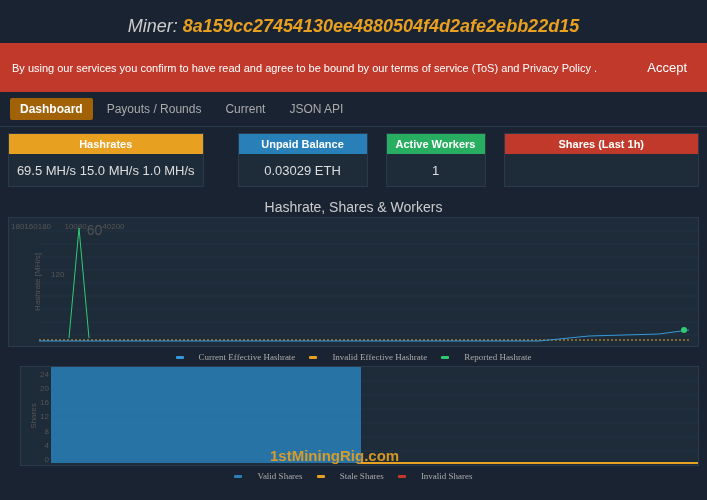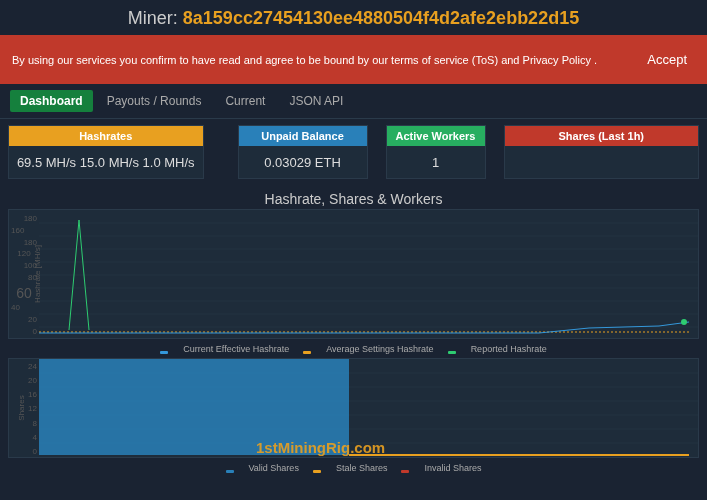--- a/index.html
+++ b/index.html
@@ -9,22 +9,23 @@
       background-color: #1a2332;
       font-family: 'Segoe UI', Arial, sans-serif;
       color: #ccc;
       overflow: hidden;
       font-size: 12px;
     }
 
     
     .header {
       text-align: center;
-      padding: 8px 0 6px;
+      padding: 16px 0 6px;
       background: #1a2332;
+      font-style: italic;
     }
     .header-title {
       font-size: 18px;
       color: #fff;
       font-weight: 400;
     }
     .miner-label {
       color: #ccc;
     }
     .miner-hash {
@@ -62,21 +63,21 @@
       border-bottom: 1px solid #2a3a4a;
     }
     .nav-item {
       padding: 4px 10px;
       cursor: pointer;
       color: #aaa;
       font-size: 12px;
       border-radius: 2px;
     }
     .nav-item.active {
-      background: #15803d;
+      background: #a16207;
       color: #fff;
       font-weight: 600;
     }
 
     
     .stats-row {
       display: flex;
       gap: 18px;
       padding: 6px 8px;
       background: #1a2332;
@@ -136,22 +137,23 @@
       display: flex;
       gap: 14px;
       justify-content: center;
       padding: 2px 0;
       font-size: 9px;
       color: #aaa;
       background: #1a2332;
     }
     .legend-item {
       display: flex;
-      align-items: flex-end;
+      align-items: center;
       gap: 15px;
+      font-family: Liberation Serif, serif;
     }
     .legend-dot {
       width: 8px;
       height: 3px;
       border-radius: 1px;
     }
     .dot-blue { background: #3498db; }
     .dot-orange { background: #e8a020; }
     .dot-green { background: #2ecc71; }
     .dot-bar-blue { background: #2980b9; }
@@ -193,28 +195,28 @@
     <div class="stat-card-body">1</div>
   </div>
   <div class="stat-card">
     <div class="stat-card-header shares">Shares (Last 1h)</div>
   </div>
 </div>
 
 <div class="chart-title">Hashrate, Shares &amp; Workers</div>
 
 <div style="position:relative; padding: 0 8px 0 8px;">
-  <div class="watermark" style="left:256px; top:230px;">1stMiningRig.com</div>
+  <div class="watermark" style="left:270px; top:230px;">1stMiningRig.com</div>
   <div class="chart-container" style="height:130px; display:flex;">
 
-    <div style="width:30px; height:130px; display:flex; flex-direction:column; justify-content:space-between; padding:4px 2px; flex-shrink:0;">
+    <div style="width:30px; height:130px; display:flex; flex-direction:row; justify-content:space-between; padding:4px 2px; flex-shrink:0;">
       <span style="font-size:8px;color:#555;text-align:right;">180</span>
       <span style="font-size:8px;color:#555;">160</span>
       <span style="font-size:8px;color:#555;text-align:right;">180</span>
-      <span style="font-size:8px;color:#555;text-align:center;">120</span>
+      <span style="font-size:8px;color:#555;text-align:center;margin-top:48px;">120</span>
       <span style="font-size:8px;color:#555;text-align:right;">100</span>
       <span style="font-size:8px;color:#555;text-align:right;">80</span>
       <span style="font-size:14px;color:#555;text-align:center;">60</span>
       <span style="font-size:8px;color:#555;text-align:left;">40</span>
       <span style="font-size:8px;color:#555;text-align:right;">20</span>
       <span style="font-size:8px;color:#555;text-align:right;">0</span>
     </div>
 
     <svg width="100%" height="130" style="flex:1;">
 
@@ -241,29 +243,29 @@
   </div>
 </div>
 
 <div class="chart-legend">
   <div class="legend-item">
     <div class="legend-dot dot-blue"></div>
     <span>Current Effective Hashrate</span>
   </div>
   <div class="legend-item">
     <div class="legend-dot dot-orange"></div>
-    <span>Average Settings Hashrate</span>
+    <span>Invalid Effective Hashrate</span>
   </div>
   <div class="legend-item">
     <div class="legend-dot dot-green"></div>
     <span>Reported Hashrate</span>
   </div>
 </div>
 
-<div style="position:relative; padding: 2px 8px 0 8px;">
+<div style="position:relative; padding: 2px 8px 0 20px;">
   <div class="chart-container" style="height:100px; display:flex;">
     <div style="width:30px; height:100px; display:flex; flex-direction:column; justify-content:space-between; padding:3px 2px; flex-shrink:0;">
       <span style="font-size:8px;color:#555;text-align:right;">24</span>
       <span style="font-size:8px;color:#555;text-align:right;">20</span>
       <span style="font-size:8px;color:#555;text-align:right;">16</span>
       <span style="font-size:8px;color:#555;text-align:right;">12</span>
       <span style="font-size:8px;color:#555;text-align:right;">8</span>
       <span style="font-size:8px;color:#555;text-align:right;">4</span>
       <span style="font-size:8px;color:#555;text-align:right;">0</span>
     </div>

